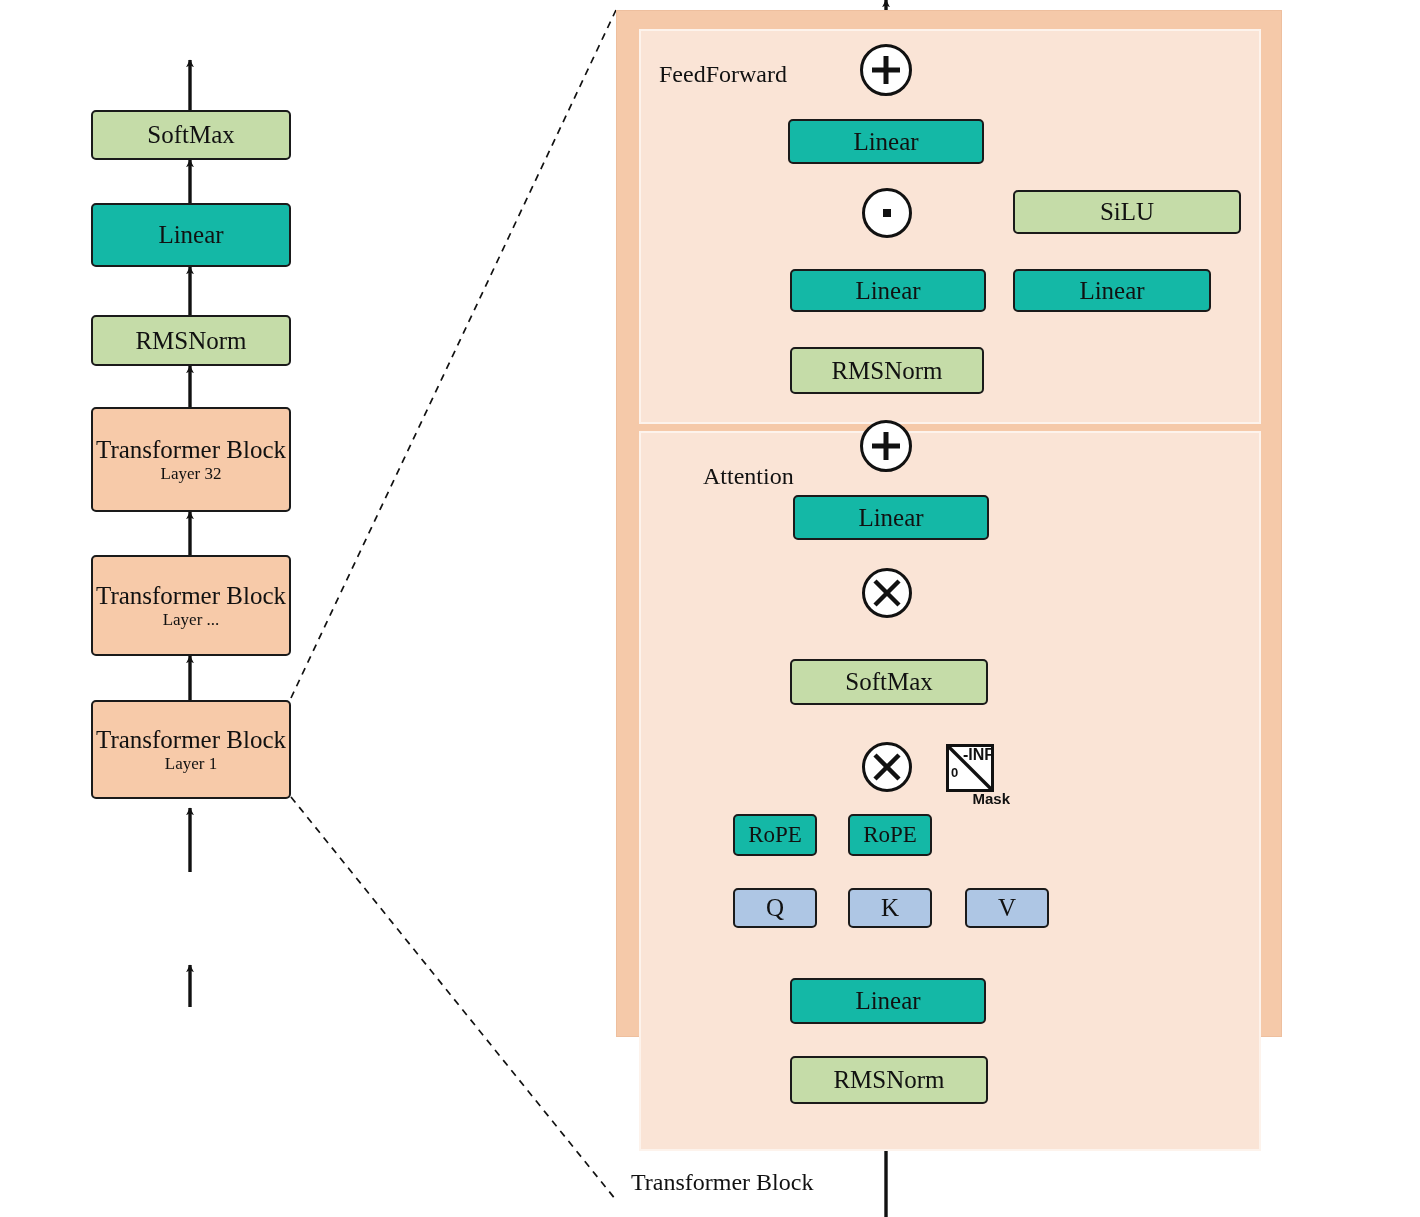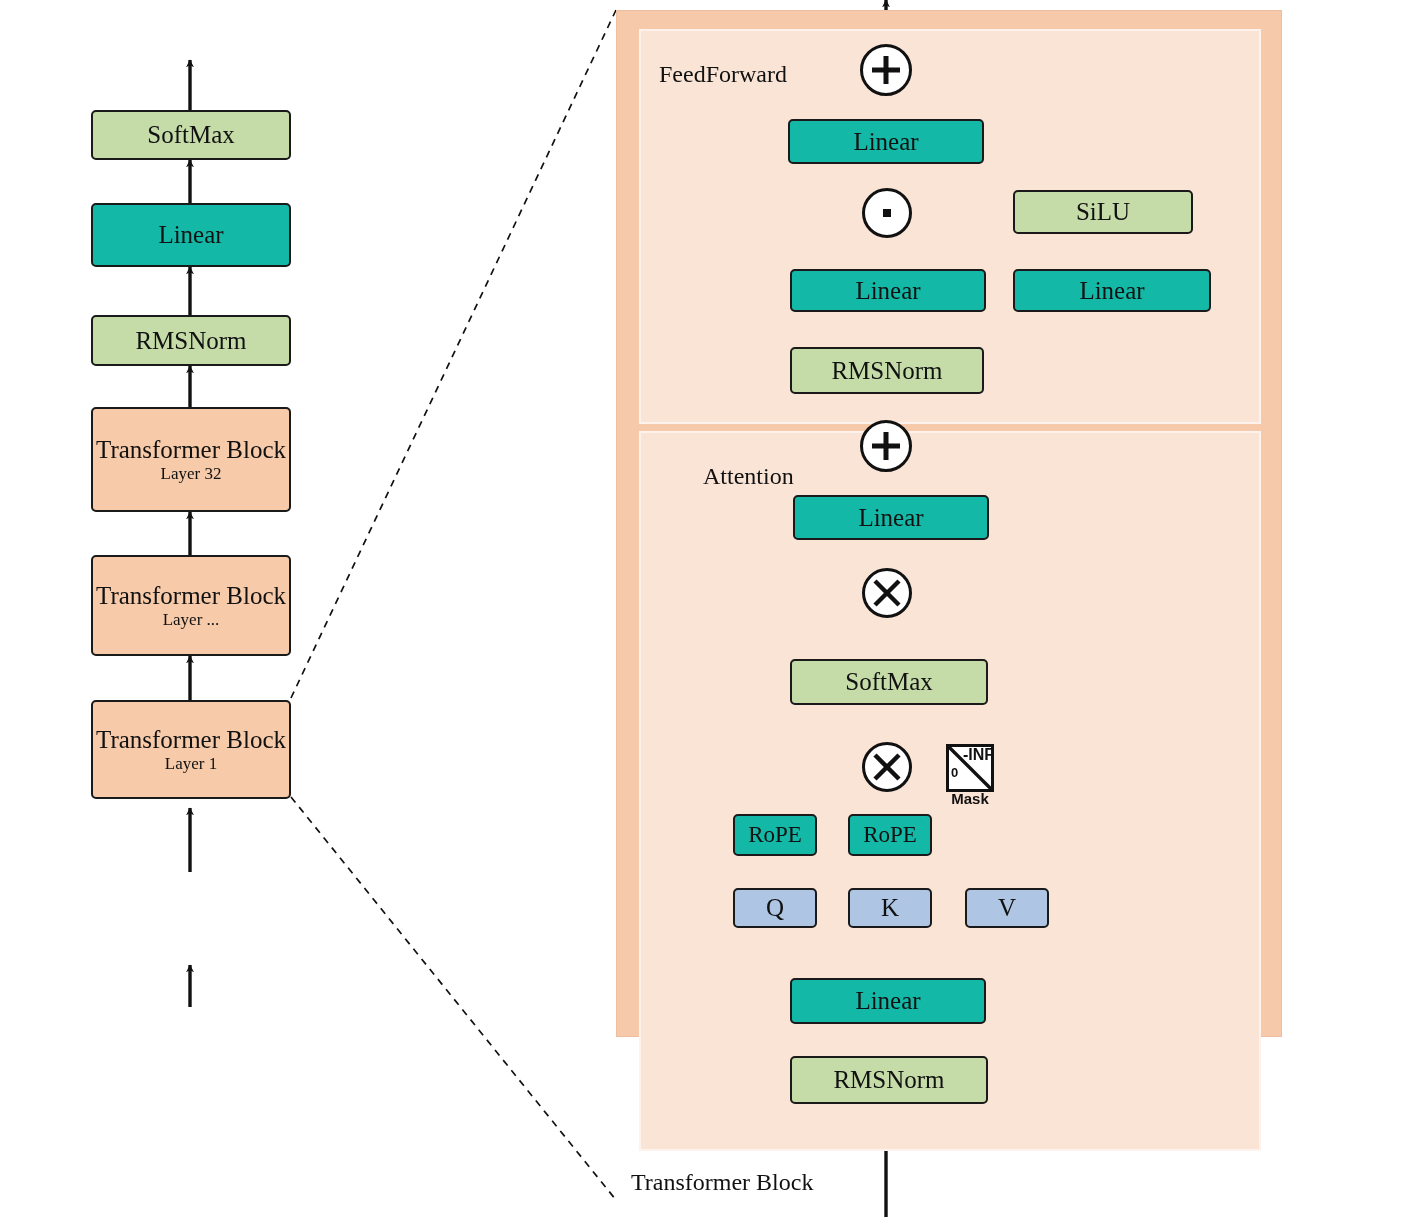--- a/index.html
+++ b/index.html
@@ -36,21 +36,21 @@
 
   .pnode{font-size:25px;}
 
   
   .op{position:absolute;border:3px solid #111;border-radius:50%;
       background:#fff;box-sizing:border-box;}
 
   
   #mask-box{position:absolute;left:946px;top:744px;width:48px;height:48px;
             background:#fff;border:3px solid #111;box-sizing:border-box;}
-  #mask-label{position:absolute;left:930px;top:790px;width:80px;text-align:center;
+  #mask-label{position:absolute;left:930px;top:790px;width:80px;text-align:right;
               font-family:"Liberation Sans","DejaVu Sans",sans-serif;
               font-size:15px;font-weight:bold;color:#111;}
   .mask-t{position:absolute;font-family:"Liberation Sans","DejaVu Sans",sans-serif;
           font-weight:bold;color:#111;}
 
   svg.lines{position:absolute;left:0;top:0;width:1420px;height:1217px;
             pointer-events:none;}
 </style>
 </head>
 <body>
@@ -180,21 +180,21 @@
 
     <span class="sec-label" style="left:42px;top:50px;">FeedForward</span>
     <span class="sec-label" style="left:42px;top:452px;margin-left:44px;">Attention</span>
     <span class="sec-label" style="left:14px;top:1158px;">Transformer Block</span>
   </div>
 
   <div class="node blue pnode" style="left:788px;top:119px;width:196px;height:45px;">
     <span class="ttl">Linear</span>
   </div>
 
-  <div class="node green pnode" style="left:1013px;top:190px;width:180px;height:44px;text-align:center;">
+  <div class="node green pnode" style="left:1013px;top:190px;width:228px;height:44px;text-align:center;">
     <span class="ttl">SiLU</span>
   </div>
 
   <div class="node blue pnode" style="left:790px;top:269px;width:196px;height:43px;">
     <span class="ttl">Linear</span>
   </div>
 
   <div class="node blue pnode" style="left:1013px;top:269px;width:198px;height:43px;">
     <span class="ttl">Linear</span>
   </div>

